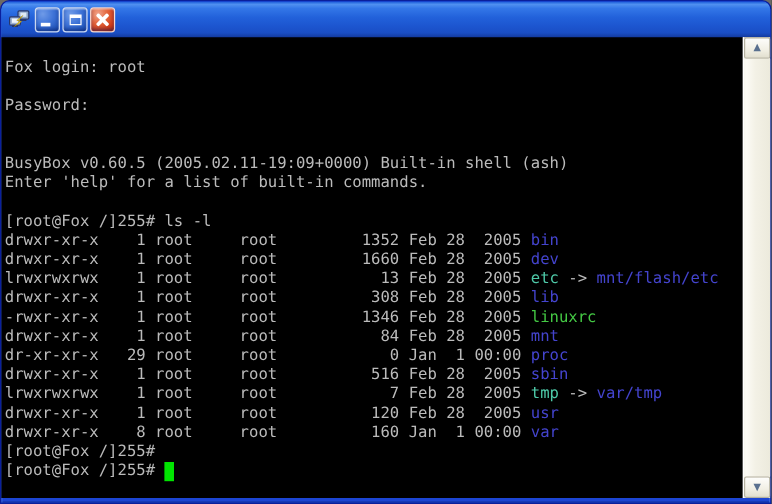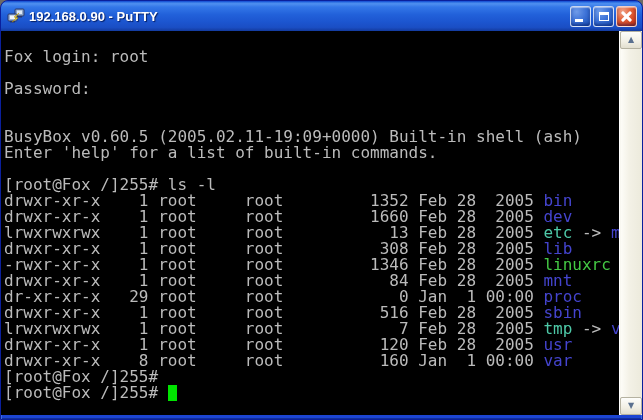--- a/index.html
+++ b/index.html
@@ -47,21 +47,21 @@
   .glyph-x-b{transform:rotate(-45deg);}
   .term-body{
     display:flex;
     height:384px;
     background:#000;
   }
   .terminal{
     flex:1 1 auto;
     padding:2px 0 0 3px;
     font-family:"DejaVu Sans Mono","Liberation Mono",monospace;
-    font-size:16px;line-height:16px;
+    font-size:13px;line-height:16px;
     white-space:pre;
     overflow:hidden;
     cursor:text;
   }
   .term-line{height:16px;}
   .cursor{display:inline-block;}
   .scrollbar{
     flex:0 0 23px;width:23px;
     display:flex;flex-direction:column;
     background:#f4f2e8;
@@ -96,21 +96,20 @@
         <rect x="10" y="2.5" width="5" height="3.5" fill="#dfe9f5"></rect>
         <rect x="10" y="8" width="5" height="1.5" fill="#27366b"></rect>
 
         <rect x="1" y="6" width="9" height="7" rx="1" fill="#9db3d4" stroke="#27366b" stroke-width="1"></rect>
         <rect x="3" y="7.5" width="5" height="3.5" fill="#eef4fb"></rect>
         <rect x="3" y="13" width="5" height="1.5" fill="#27366b"></rect>
 
         <path d="M12 5 L7 9 L9.5 9.5 L5 14 L11 10 L8.5 9.3 Z" fill="#ffe94a" stroke="#b08a00" stroke-width="0.5"></path>
       </svg>
     </span>
-    <span class="title-text">192.168.0.90 - PuTTY</span>
     <span class="win-buttons">
       <button class="winbtn" title="Minimize">
         <span class="glyph-min"></span>
       </button>
       <button class="winbtn" title="Maximize">
         <span class="glyph-max"></span>
       </button>
       <button class="winbtn close" title="Close">
         <span class="glyph-x-a"></span>
         <span class="glyph-x-b"></span>

